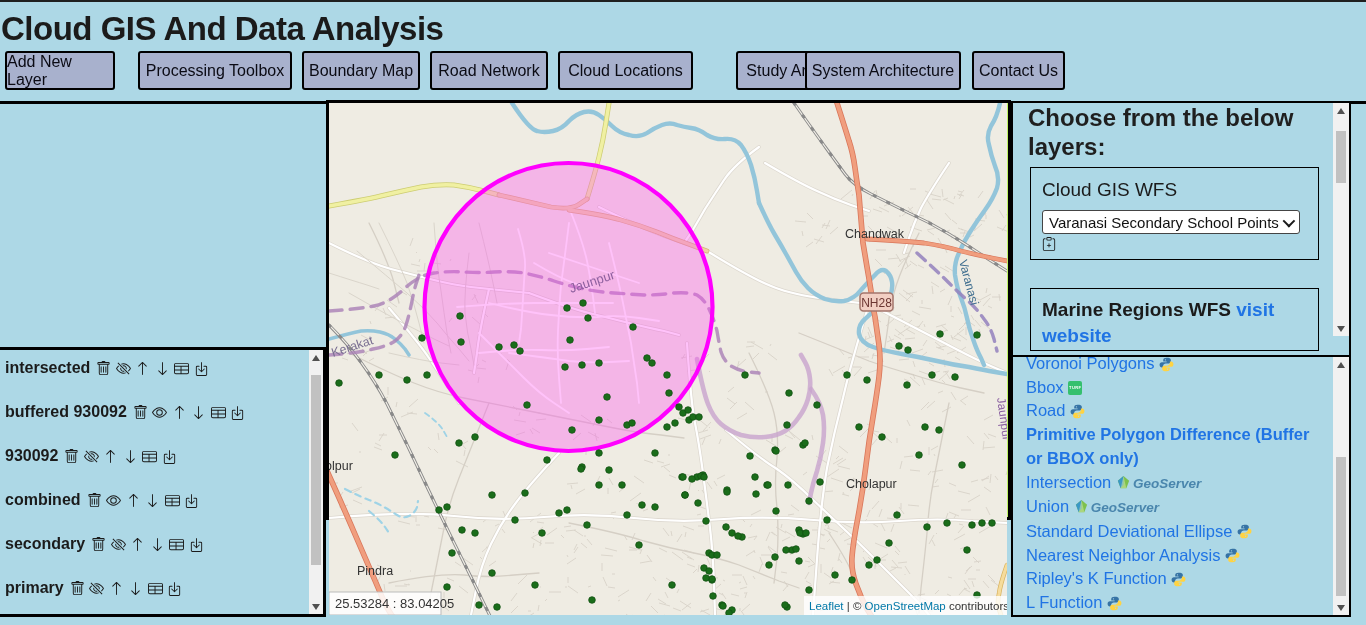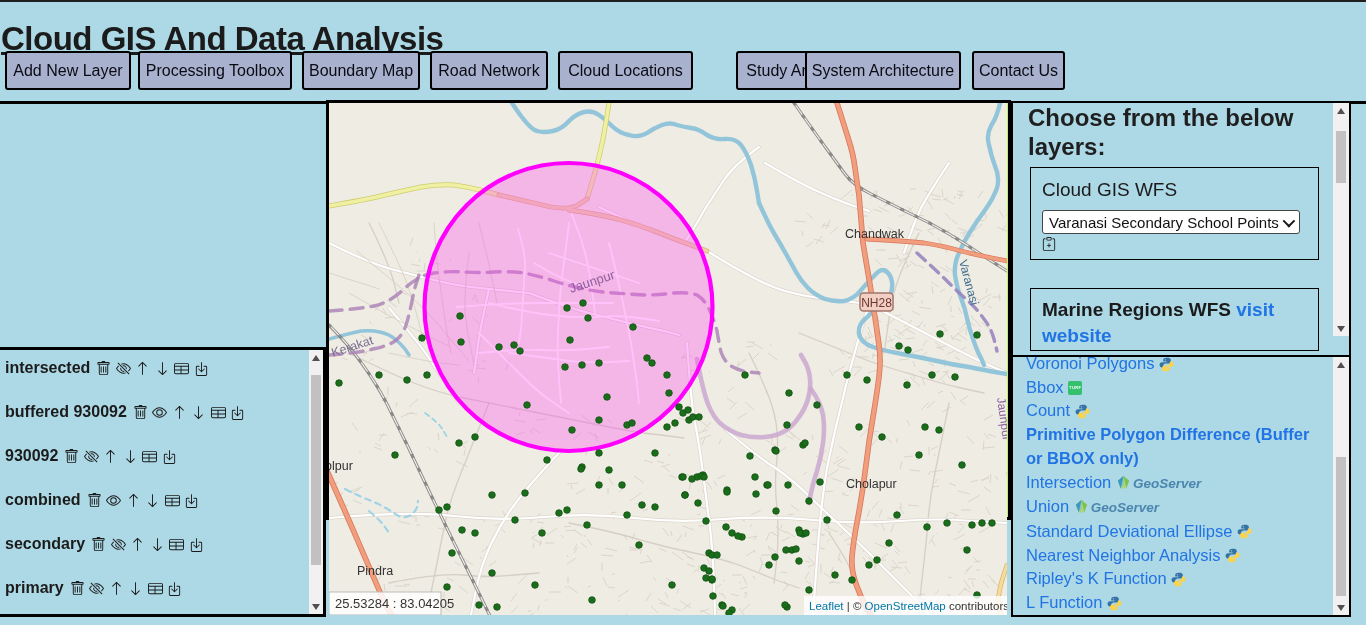--- a/index.html
+++ b/index.html
@@ -1,17 +1,17 @@
 <!DOCTYPE html>
 <html><head><meta charset="utf-8">
 <style>
 * { box-sizing: border-box; }
 html,body { margin:0; padding:0; width:1366px; height:625px; overflow:hidden;
   background:#add8e6; font-family:"Liberation Sans", sans-serif; }
-h1 { position:absolute; left:1px; top:20px; margin:0; font-size:33px; font-weight:700; color:#1b1b1b; letter-spacing:-0.5px;text-decoration:underline; }
+h1 { position:absolute; left:1px; top:10px; margin:0; font-size:33px; font-weight:700; color:#1b1b1b; letter-spacing:-0.5px; }
 .btn { position:absolute; top:51px; height:39px; border:2.5px solid #000; background:#a8b1cd;
   border-radius:3px; font-size:16px; color:#0b0b14; display:flex; align-items:center; justify-content:center; }
 
 #topline { position:absolute; left:0; top:100.5px; width:1366px; height:3px; background:#000; }
 #leftpanel { position:absolute; left:0; top:347px; width:326px; height:270px;
   border:3px solid #000; border-left:none; background:#add8e6; }
 .lrow { position:absolute; left:5px; font-size:16px; font-weight:700; color:#1b1b1b; height:20px; display:flex; align-items:center; }
 .icons { display:inline-flex; align-items:center; margin-left:6px; gap:4.5px; color:#1b1b1b; }
 .ic { width:15px; height:15px; }
 
@@ -42,21 +42,21 @@
 .lk a { color:#2074e4; }
 .py { width:15px; height:15px; vertical-align:-2.5px; }
 .turf { display:inline-block; width:14px; height:14px; background:#35c06e; border-radius:2px; color:#fff;
   font-size:4px; font-weight:700; text-align:center; line-height:14px; vertical-align:-2px; overflow:hidden; letter-spacing:0.4px; }
 .geo { width:15px; height:15px; vertical-align:-2px; }
 .geot { color:#4a86ad; font-weight:700; font-style:italic; font-size:13.5px; margin-left:2px; }
 </style></head>
 <body>
 <div style="position:absolute;left:0;top:0;width:1366px;height:2px;background:#1f1f1f;"></div>
 <h1>Cloud GIS And Data Analysis</h1>
-<div class="btn" style="left:5px;width:126px">Add New Layer</div>
+<div class="btn" style="left:5px;width:110px">Add New Layer</div>
 <div class="btn" style="left:138px;width:154px">Processing Toolbox</div>
 <div class="btn" style="left:302px;width:118px">Boundary Map</div>
 <div class="btn" style="left:430px;width:118px">Road Network</div>
 <div class="btn" style="left:558px;width:135px">Cloud Locations</div>
 <div class="btn" style="left:736px;width:99px">Study Area</div>
 <div class="btn" style="left:805px;width:156px">System Architecture</div>
 <div class="btn" style="left:972px;width:93px">Contact Us</div>
 <div id="topline"></div>
 
 <div id="leftpanel">
@@ -1191,21 +1191,21 @@
   <div style="position:absolute; right:0; bottom:0; width:16px; height:15px; background:#e8e8e8;"></div>
 </div>
 
 <div id="rb">
   <div style="position:absolute; left:13px; top:-5px; width:302px;">
 <div class="lk"><a>Voronoi Polygons </a><svg class="py" viewBox="0 0 16 16">
           <path fill="#3673a5" d="M7.9.9c-2 0-3.4.9-3.4 2.4v1.6h3.6v.6H3.2C1.6 5.5.6 6.6.6 8.3c0 1.7 1 2.9 2.6 2.9h1.2V9.5c0-1.5 1.3-2.7 2.9-2.7h3.1c1.3 0 2.2-.9 2.2-2.2V3.3C12.6 1.9 11.3.9 9.9.9zm-1 1.4c.4 0 .7.3.7.7s-.3.7-.7.7-.7-.3-.7-.7.3-.7.7-.7z"></path>
           <path fill="#ffd343" d="M8.1 15.1c2 0 3.4-.9 3.4-2.4v-1.6H7.9v-.6h4.9c1.6 0 2.6-1.1 2.6-2.8 0-1.7-1-2.9-2.6-2.9h-1.2v1.7c0 1.5-1.3 2.7-2.9 2.7H5.6c-1.3 0-2.2.9-2.2 2.2v1.3c0 1.4 1.3 2.4 2.7 2.4zm1-1.4c-.4 0-.7-.3-.7-.7s.3-.7.7-.7.7.3.7.7-.3.7-.7.7z"></path>
         </svg></div>
 <div class="lk"><a>Bbox </a><span class="turf">TURF</span></div>
-<div class="lk"><a>Count </a><svg class="py" viewBox="0 0 16 16">
+<div class="lk"><a>Road </a><svg class="py" viewBox="0 0 16 16">
           <path fill="#3673a5" d="M7.9.9c-2 0-3.4.9-3.4 2.4v1.6h3.6v.6H3.2C1.6 5.5.6 6.6.6 8.3c0 1.7 1 2.9 2.6 2.9h1.2V9.5c0-1.5 1.3-2.7 2.9-2.7h3.1c1.3 0 2.2-.9 2.2-2.2V3.3C12.6 1.9 11.3.9 9.9.9zm-1 1.4c.4 0 .7.3.7.7s-.3.7-.7.7-.7-.3-.7-.7.3-.7.7-.7z"></path>
           <path fill="#ffd343" d="M8.1 15.1c2 0 3.4-.9 3.4-2.4v-1.6H7.9v-.6h4.9c1.6 0 2.6-1.1 2.6-2.8 0-1.7-1-2.9-2.6-2.9h-1.2v1.7c0 1.5-1.3 2.7-2.9 2.7H5.6c-1.3 0-2.2.9-2.2 2.2v1.3c0 1.4 1.3 2.4 2.7 2.4zm1-1.4c-.4 0-.7-.3-.7-.7s.3-.7.7-.7.7.3.7.7-.3.7-.7.7z"></path>
         </svg></div>
 <div class="lk"><a><span style="white-space:normal;display:inline-block;width:292px;font-weight:bold;">Primitive Polygon Difference (Buffer or BBOX only)</span></a></div>
 <div class="lk"><a>Intersection </a><svg class="geo" viewBox="0 0 16 16">
           <path fill="#7ec14d" d="M8 1 14 6 11 14H5L2 6z"></path>
           <path fill="#3b98c6" d="M8 1 2 6l3 8 3-4z"></path>
           <path fill="#cfe8a8" d="M8 1 5 14l6 0z" opacity="0.55"></path>
         </svg><span class="geot">GeoServer</span></div>
 <div class="lk"><a>Union </a><svg class="geo" viewBox="0 0 16 16">

